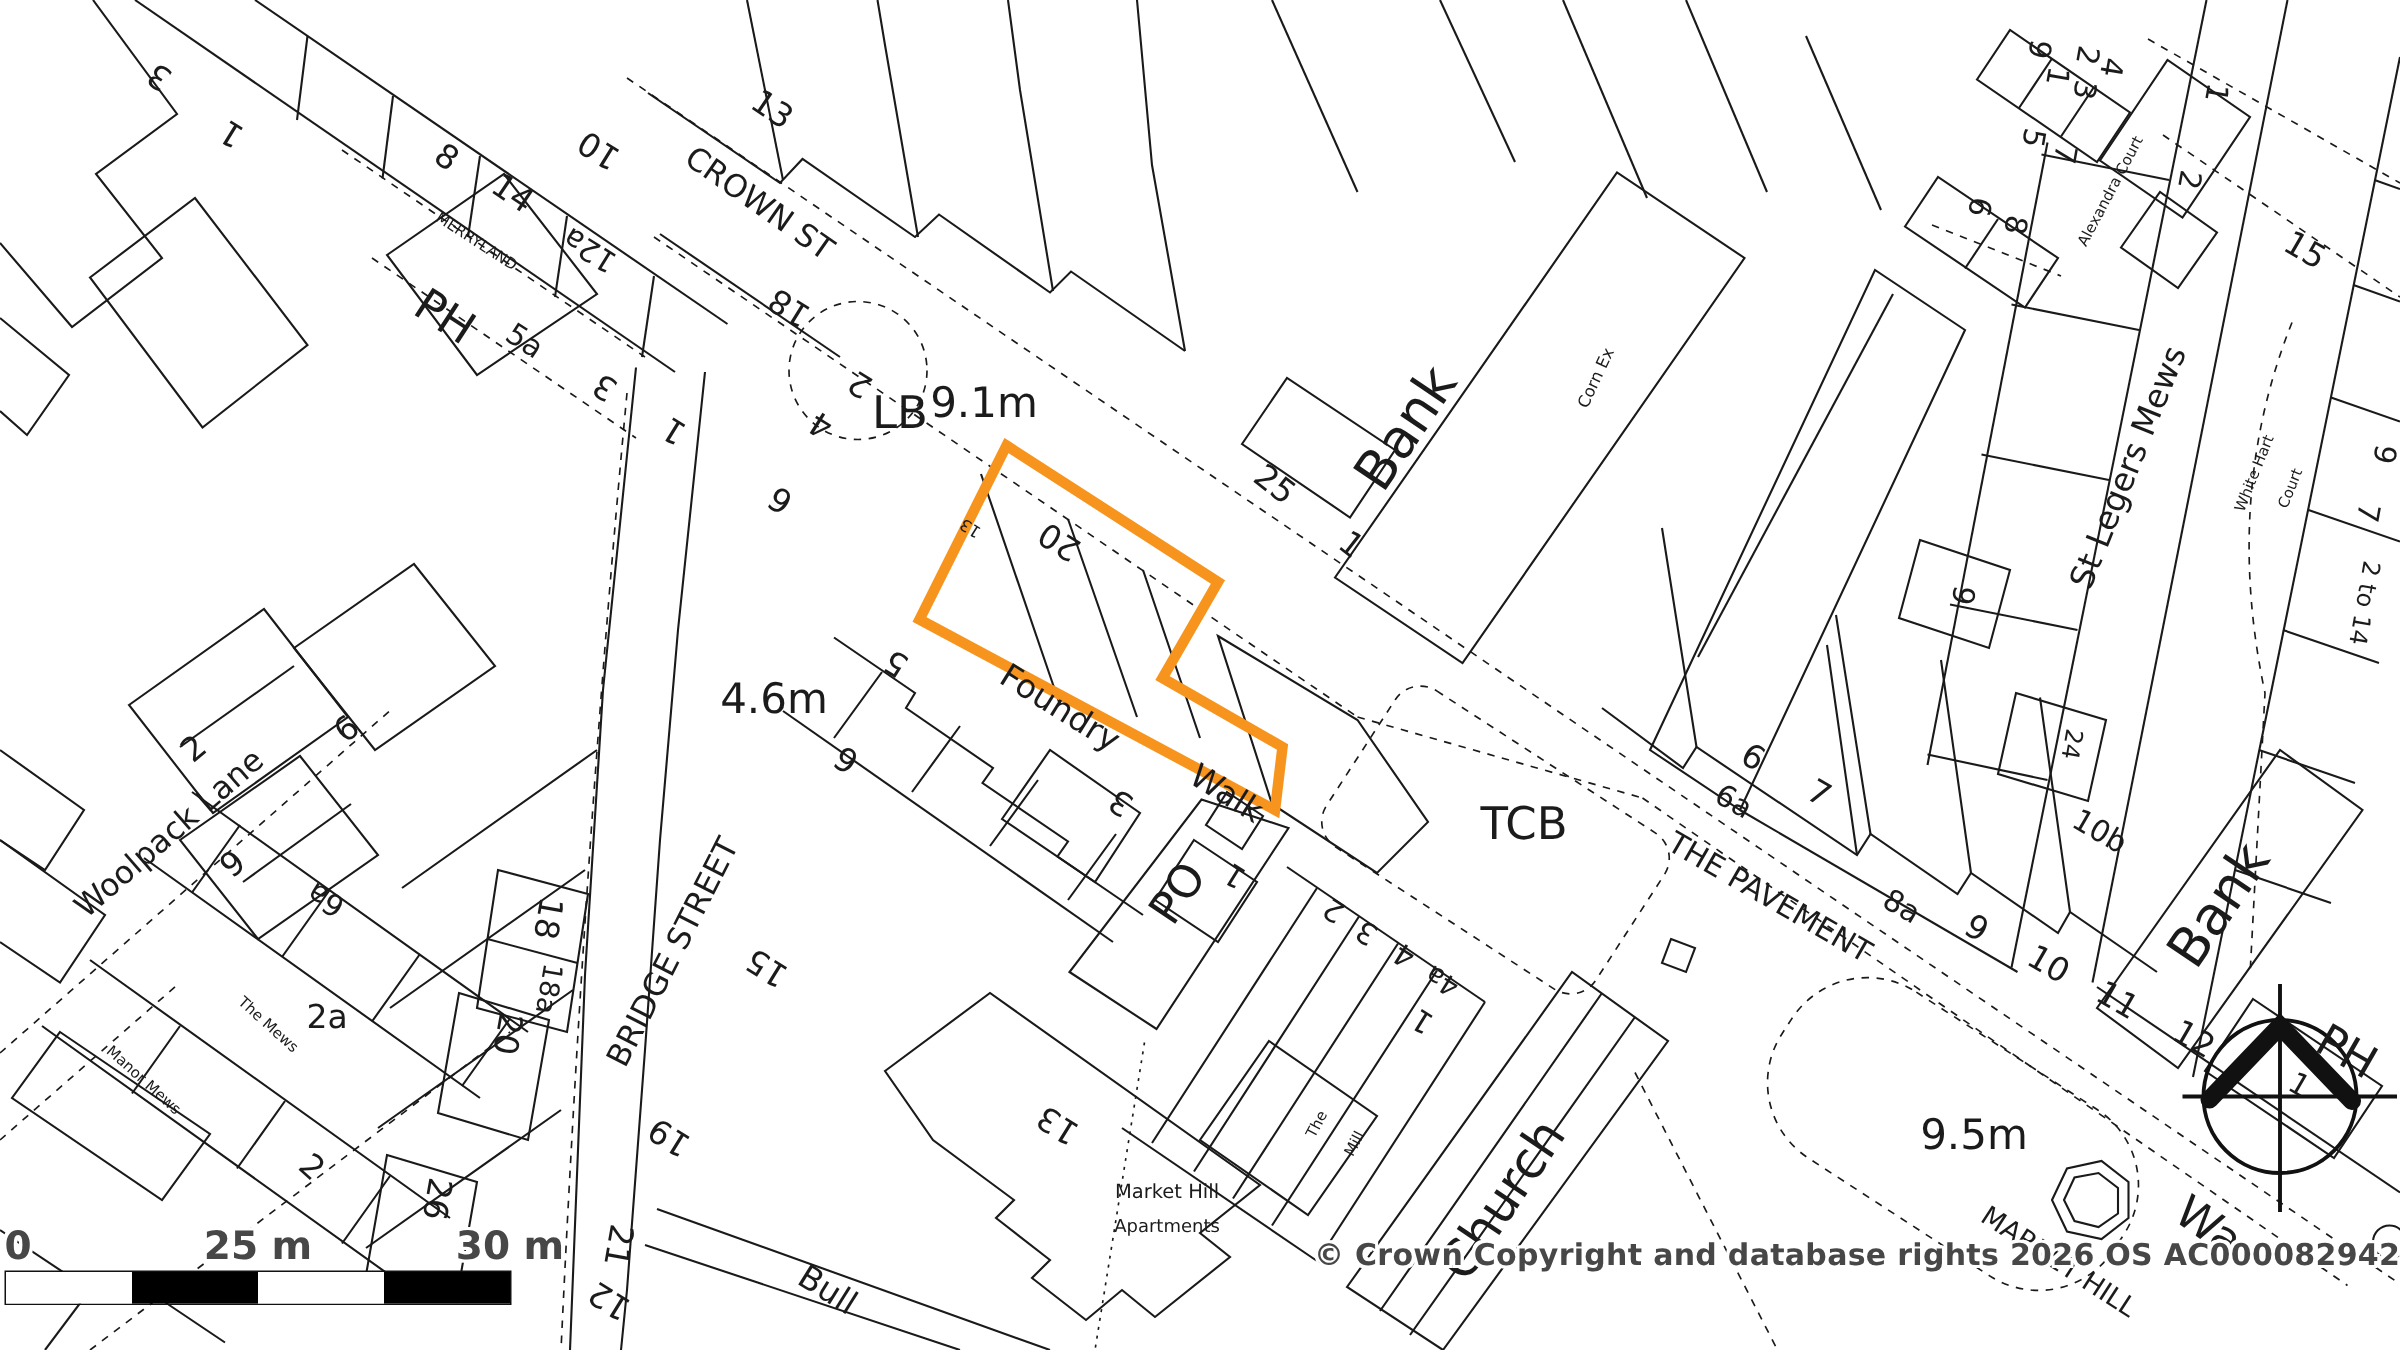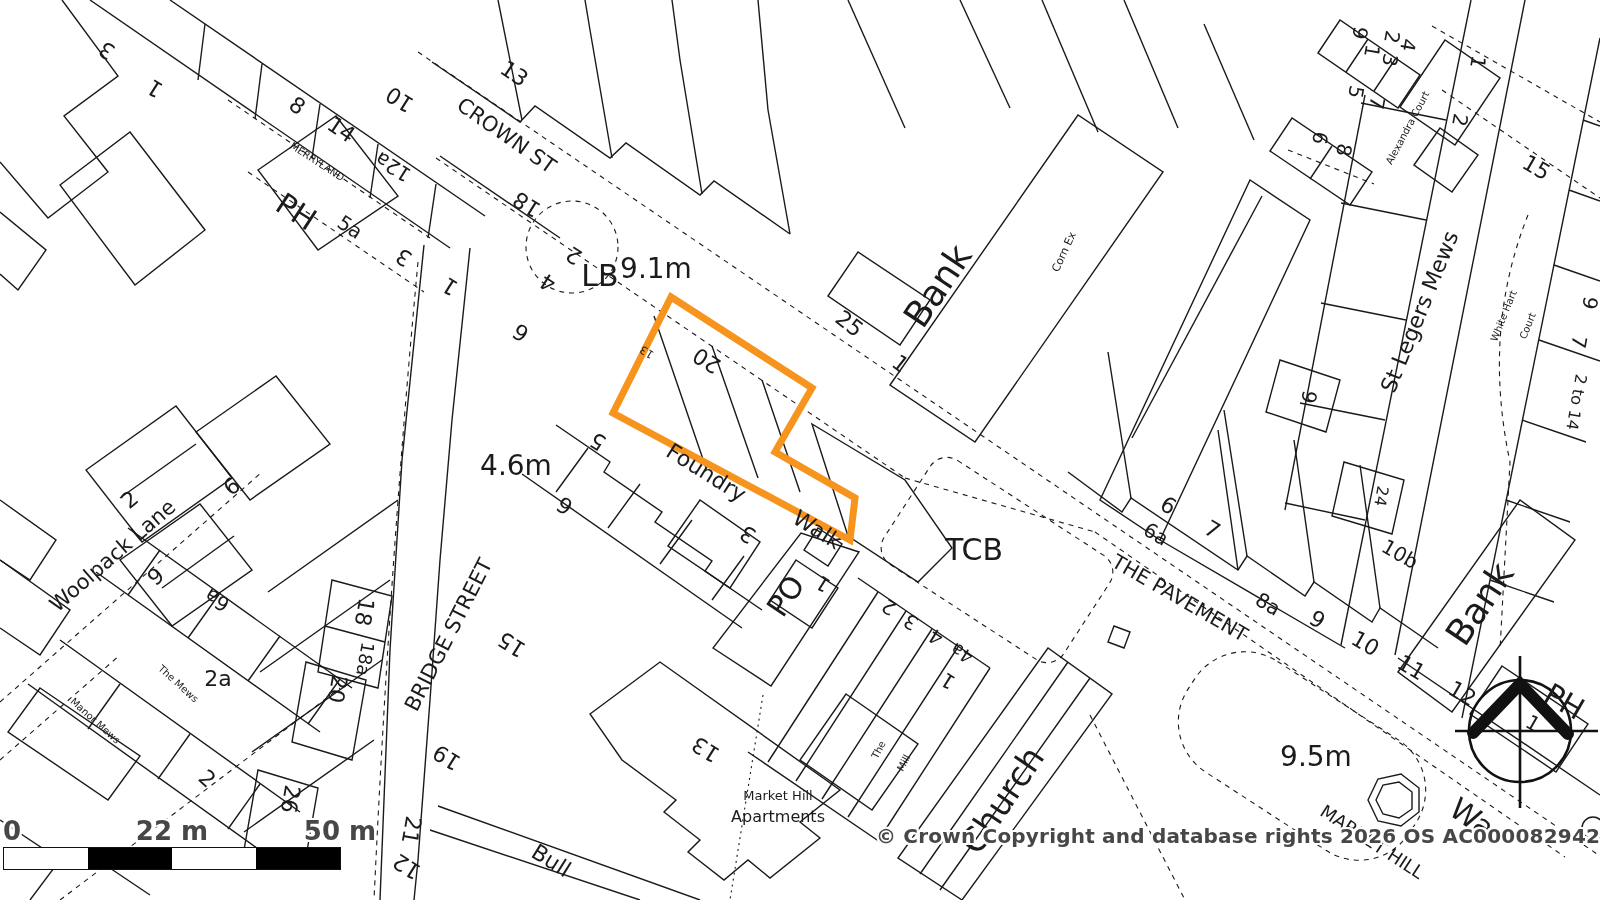--- a/index.html
+++ b/index.html
@@ -221,26 +221,26 @@
       <span class="lbl" style="left: 1365px; top: 644px; font-size: 22px; transform: translate(-50%, -50%) rotate(30deg);">10</span>
       <span class="lbl" style="left: 1411px; top: 668px; font-size: 22px; transform: translate(-50%, -50%) rotate(30deg);">11</span>
       <span class="lbl" style="left: 1462px; top: 694px; font-size: 22px; transform: translate(-50%, -50%) rotate(30deg);">12</span>
       <span class="lbl" style="left: 1564px; top: 702px; font-size: 30px; transform: translate(-50%, -50%) rotate(30deg);">PH</span>
       <span class="lbl" style="left: 1533px; top: 723px; font-size: 20px; transform: translate(-50%, -50%) rotate(30deg);">1</span>
       <span class="lbl" style="left: 1316px; top: 757px; font-size: 28px; transform: translate(-50%, -50%) rotate(0deg);">9.5m</span>
       <span class="lbl" style="left: 1372px; top: 842px; font-size: 18px; transform: translate(-50%, -50%) rotate(33deg);">MARKET HILL</span>
       <span class="lbl" style="left: 1477px; top: 822px; font-size: 30px; transform: translate(-50%, -50%) rotate(35deg);">War</span>
       <span class="lbl" style="left: 1002px; top: 800px; font-size: 34px; transform: translate(-50%, -50%) rotate(-56deg);">Church</span>
       <span class="lbl" style="left: 778px; top: 795px; font-size: 13px; transform: translate(-50%, -50%) rotate(0deg);">Market Hill</span>
-      <span class="lbl" style="left: 778px; top: 817px; font-size: 16px; transform: translate(-50%, -50%) rotate(0deg);">Apartments</span>
+      <span class="lbl" style="left: 778px; top: 817px; font-size: 12px; transform: translate(-50%, -50%) rotate(0deg);">Apartments</span>
       <span class="lbl" style="left: 879px; top: 750px; font-size: 10px; transform: translate(-50%, -50%) rotate(-62deg);">The</span>
       <span class="lbl" style="left: 904px; top: 763px; font-size: 10px; transform: translate(-50%, -50%) rotate(-62deg);">Mill</span>
       <span class="lbl" style="left: 706px; top: 749px; font-size: 22px; transform: translate(-50%, -50%) rotate(212deg);">13</span>
       <span class="lbl" style="left: 786px; top: 596px; font-size: 30px; transform: translate(-50%, -50%) rotate(-56deg);">PO</span>
-      <span class="lbl" style="left: 974px; top: 550px; font-size: 30px; transform: translate(-50%, -50%) rotate(0deg);">TCB</span>
+      <span class="lbl" style="left: 1016px; top: 550px; font-size: 30px; transform: translate(-50%, -50%) rotate(0deg);">TCB</span>
       <span class="lbl" style="left: 748px; top: 534px; font-size: 22px; transform: translate(-50%, -50%) rotate(212deg);">3</span>
       <span class="lbl" style="left: 706px; top: 473px; font-size: 22px; transform: translate(-50%, -50%) rotate(32deg);">Foundry</span>
       <span class="lbl" style="left: 817px; top: 530px; font-size: 22px; transform: translate(-50%, -50%) rotate(32deg);">Walk</span>
       <span class="lbl" style="left: 823px; top: 584px; font-size: 20px; transform: translate(-50%, -50%) rotate(212deg);">1</span>
       <span class="lbl" style="left: 889px; top: 607px; font-size: 20px; transform: translate(-50%, -50%) rotate(212deg);">2</span>
       <span class="lbl" style="left: 911px; top: 622px; font-size: 20px; transform: translate(-50%, -50%) rotate(212deg);">3</span>
       <span class="lbl" style="left: 936px; top: 637px; font-size: 20px; transform: translate(-50%, -50%) rotate(212deg);">4</span>
       <span class="lbl" style="left: 962px; top: 653px; font-size: 18px; transform: translate(-50%, -50%) rotate(212deg);">4a</span>
       <span class="lbl" style="left: 948px; top: 681px; font-size: 20px; transform: translate(-50%, -50%) rotate(212deg);">1</span>
       <span class="lbl" style="left: 707px; top: 360px; font-size: 22px; transform: translate(-50%, -50%) rotate(212deg);">20</span>
@@ -269,17 +269,17 @@
       <span class="lbl" style="left: 207px; top: 779px; font-size: 22px; transform: translate(-50%, -50%) rotate(42deg);">2</span>
     </div>
 
   <div id="scalebar">
     <div class="seg-w"></div>
     <div class="seg-b"></div>
     <div class="seg-w"></div>
     <div class="seg-b"></div>
   </div>
   <span class="halo sclbl" style="left:12px;top:818px;">0</span>
-  <span class="halo sclbl" style="left:172px;top:818px;">22 m</span>
-  <span class="halo sclbl" style="left:340px;top:818px;">50 m</span>
+  <span class="halo sclbl" style="left:172px;top:818px;">25 m</span>
+  <span class="halo sclbl" style="left:340px;top:818px;">30 m</span>
 
   <div id="copyright" class="halo">© Crown Copyright and database rights 2026 OS AC0000829429</div>
 </div>
 
 </body></html>

